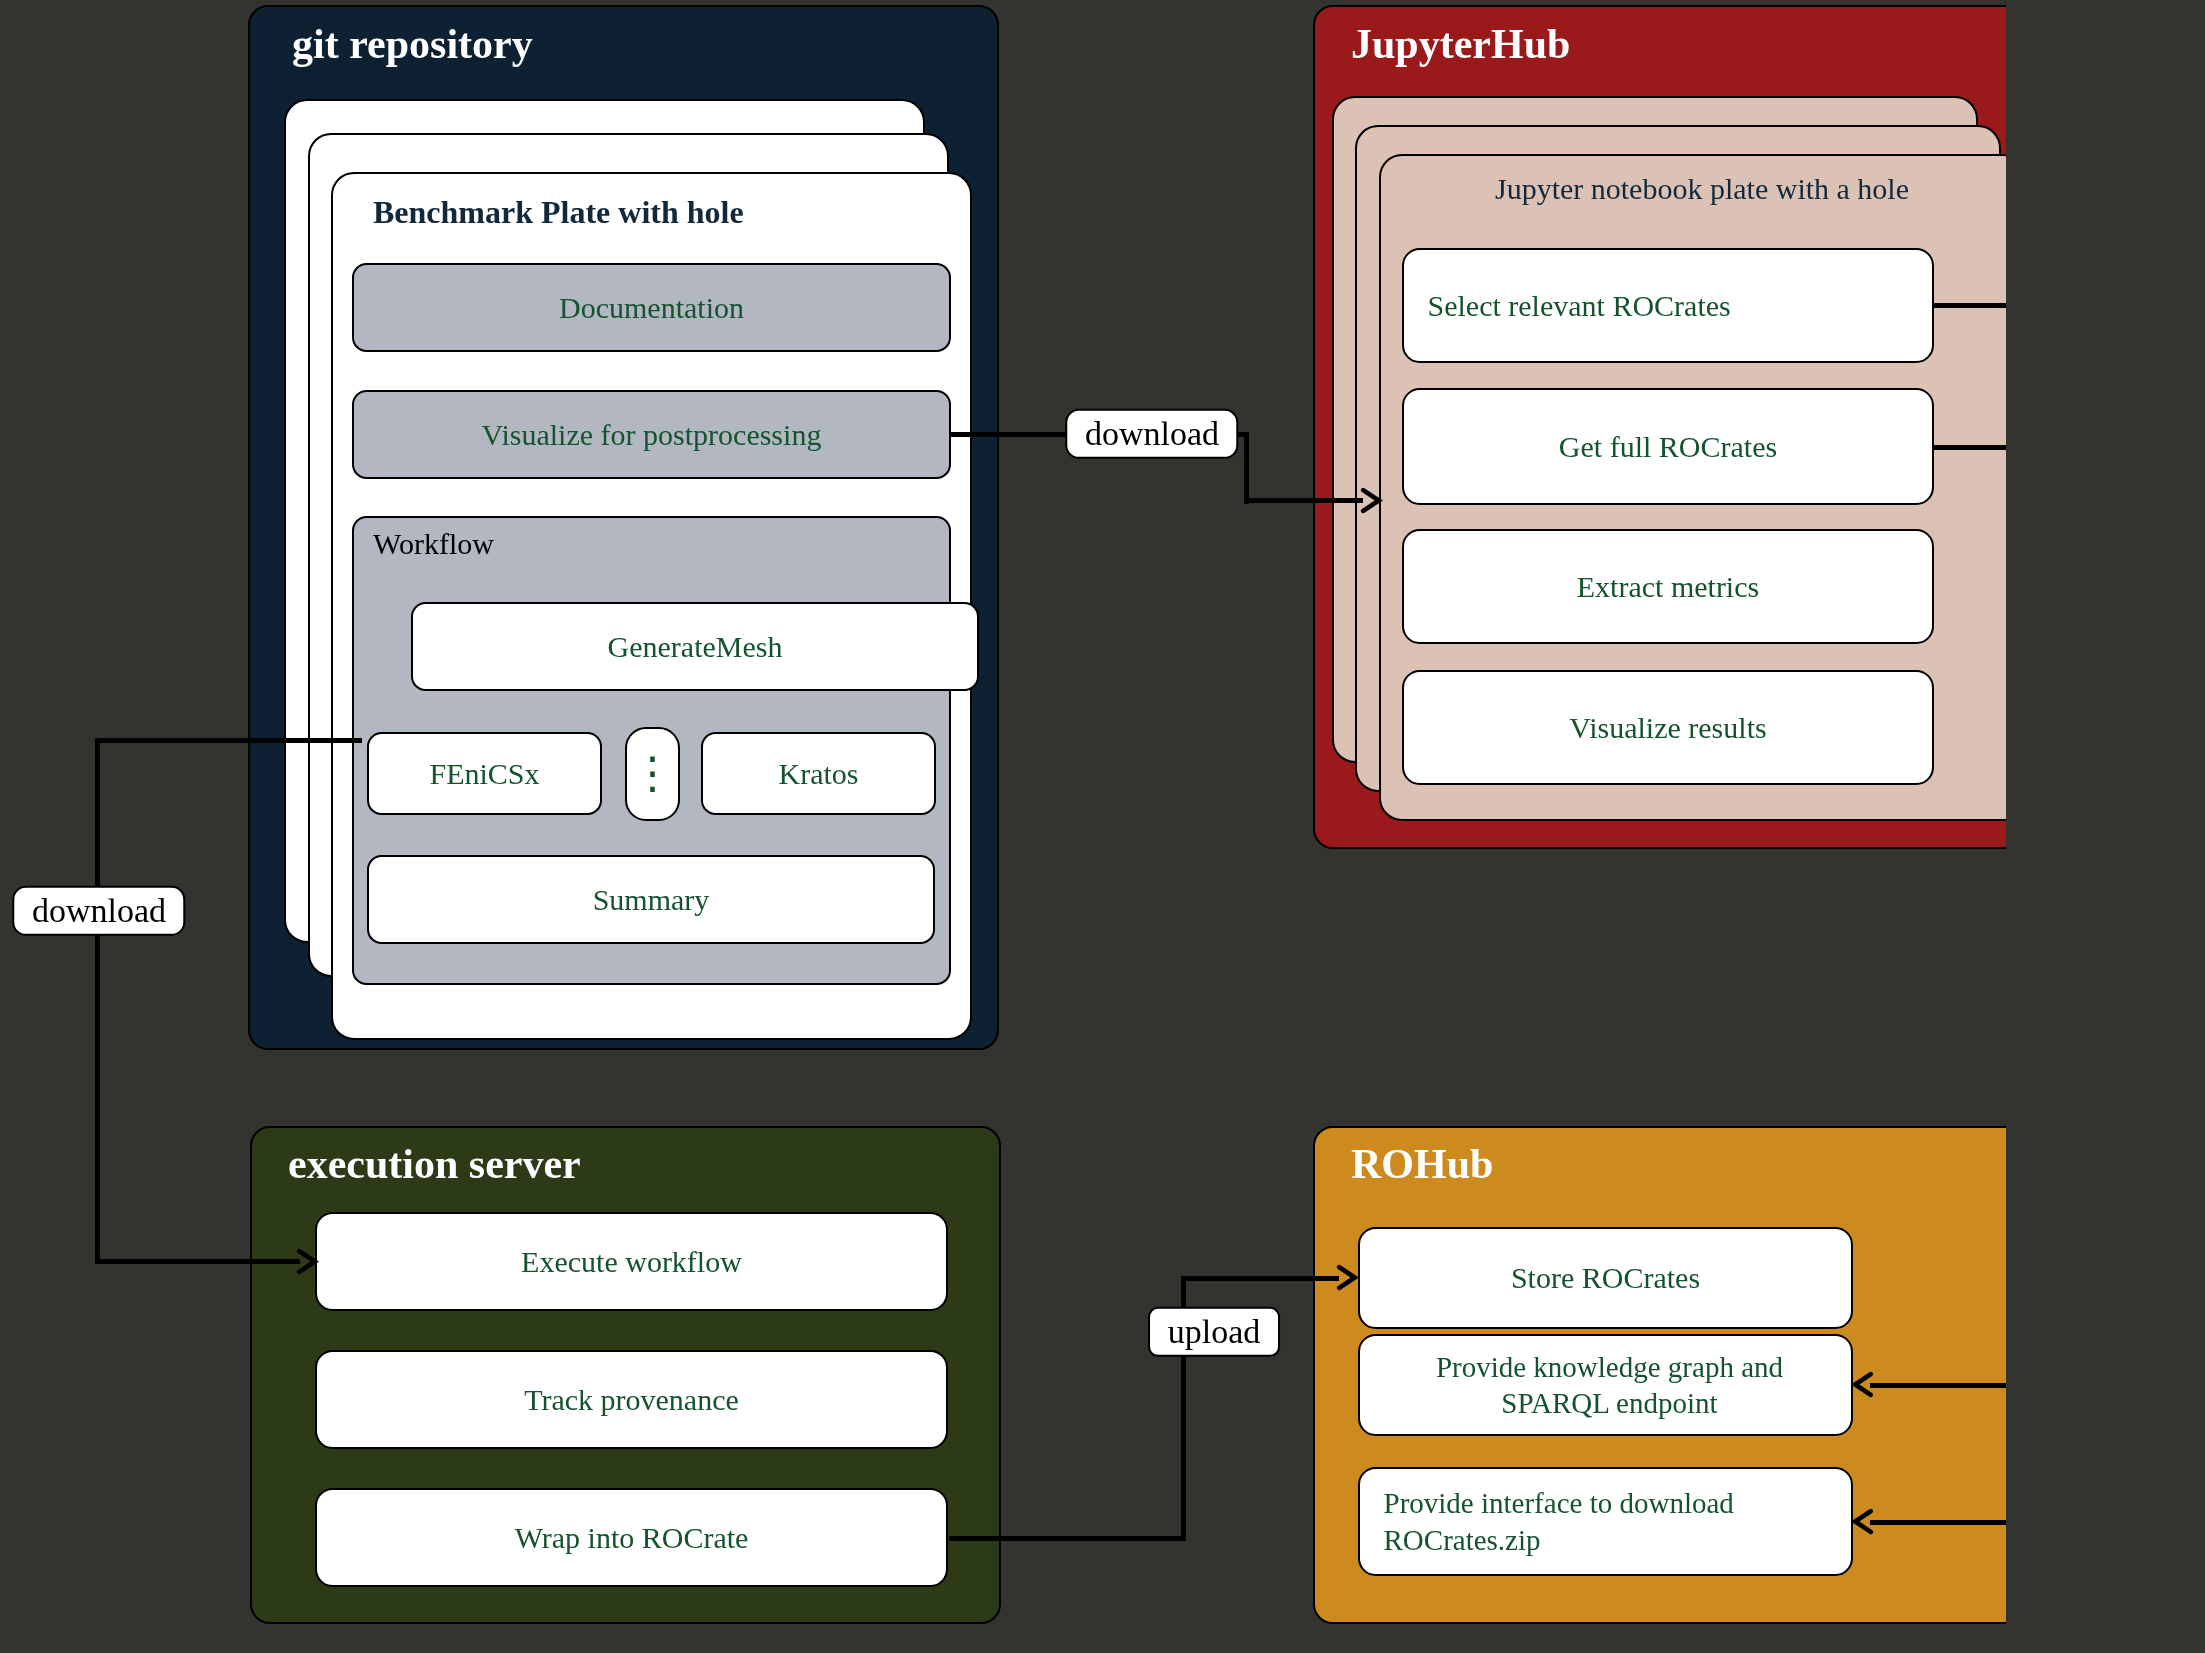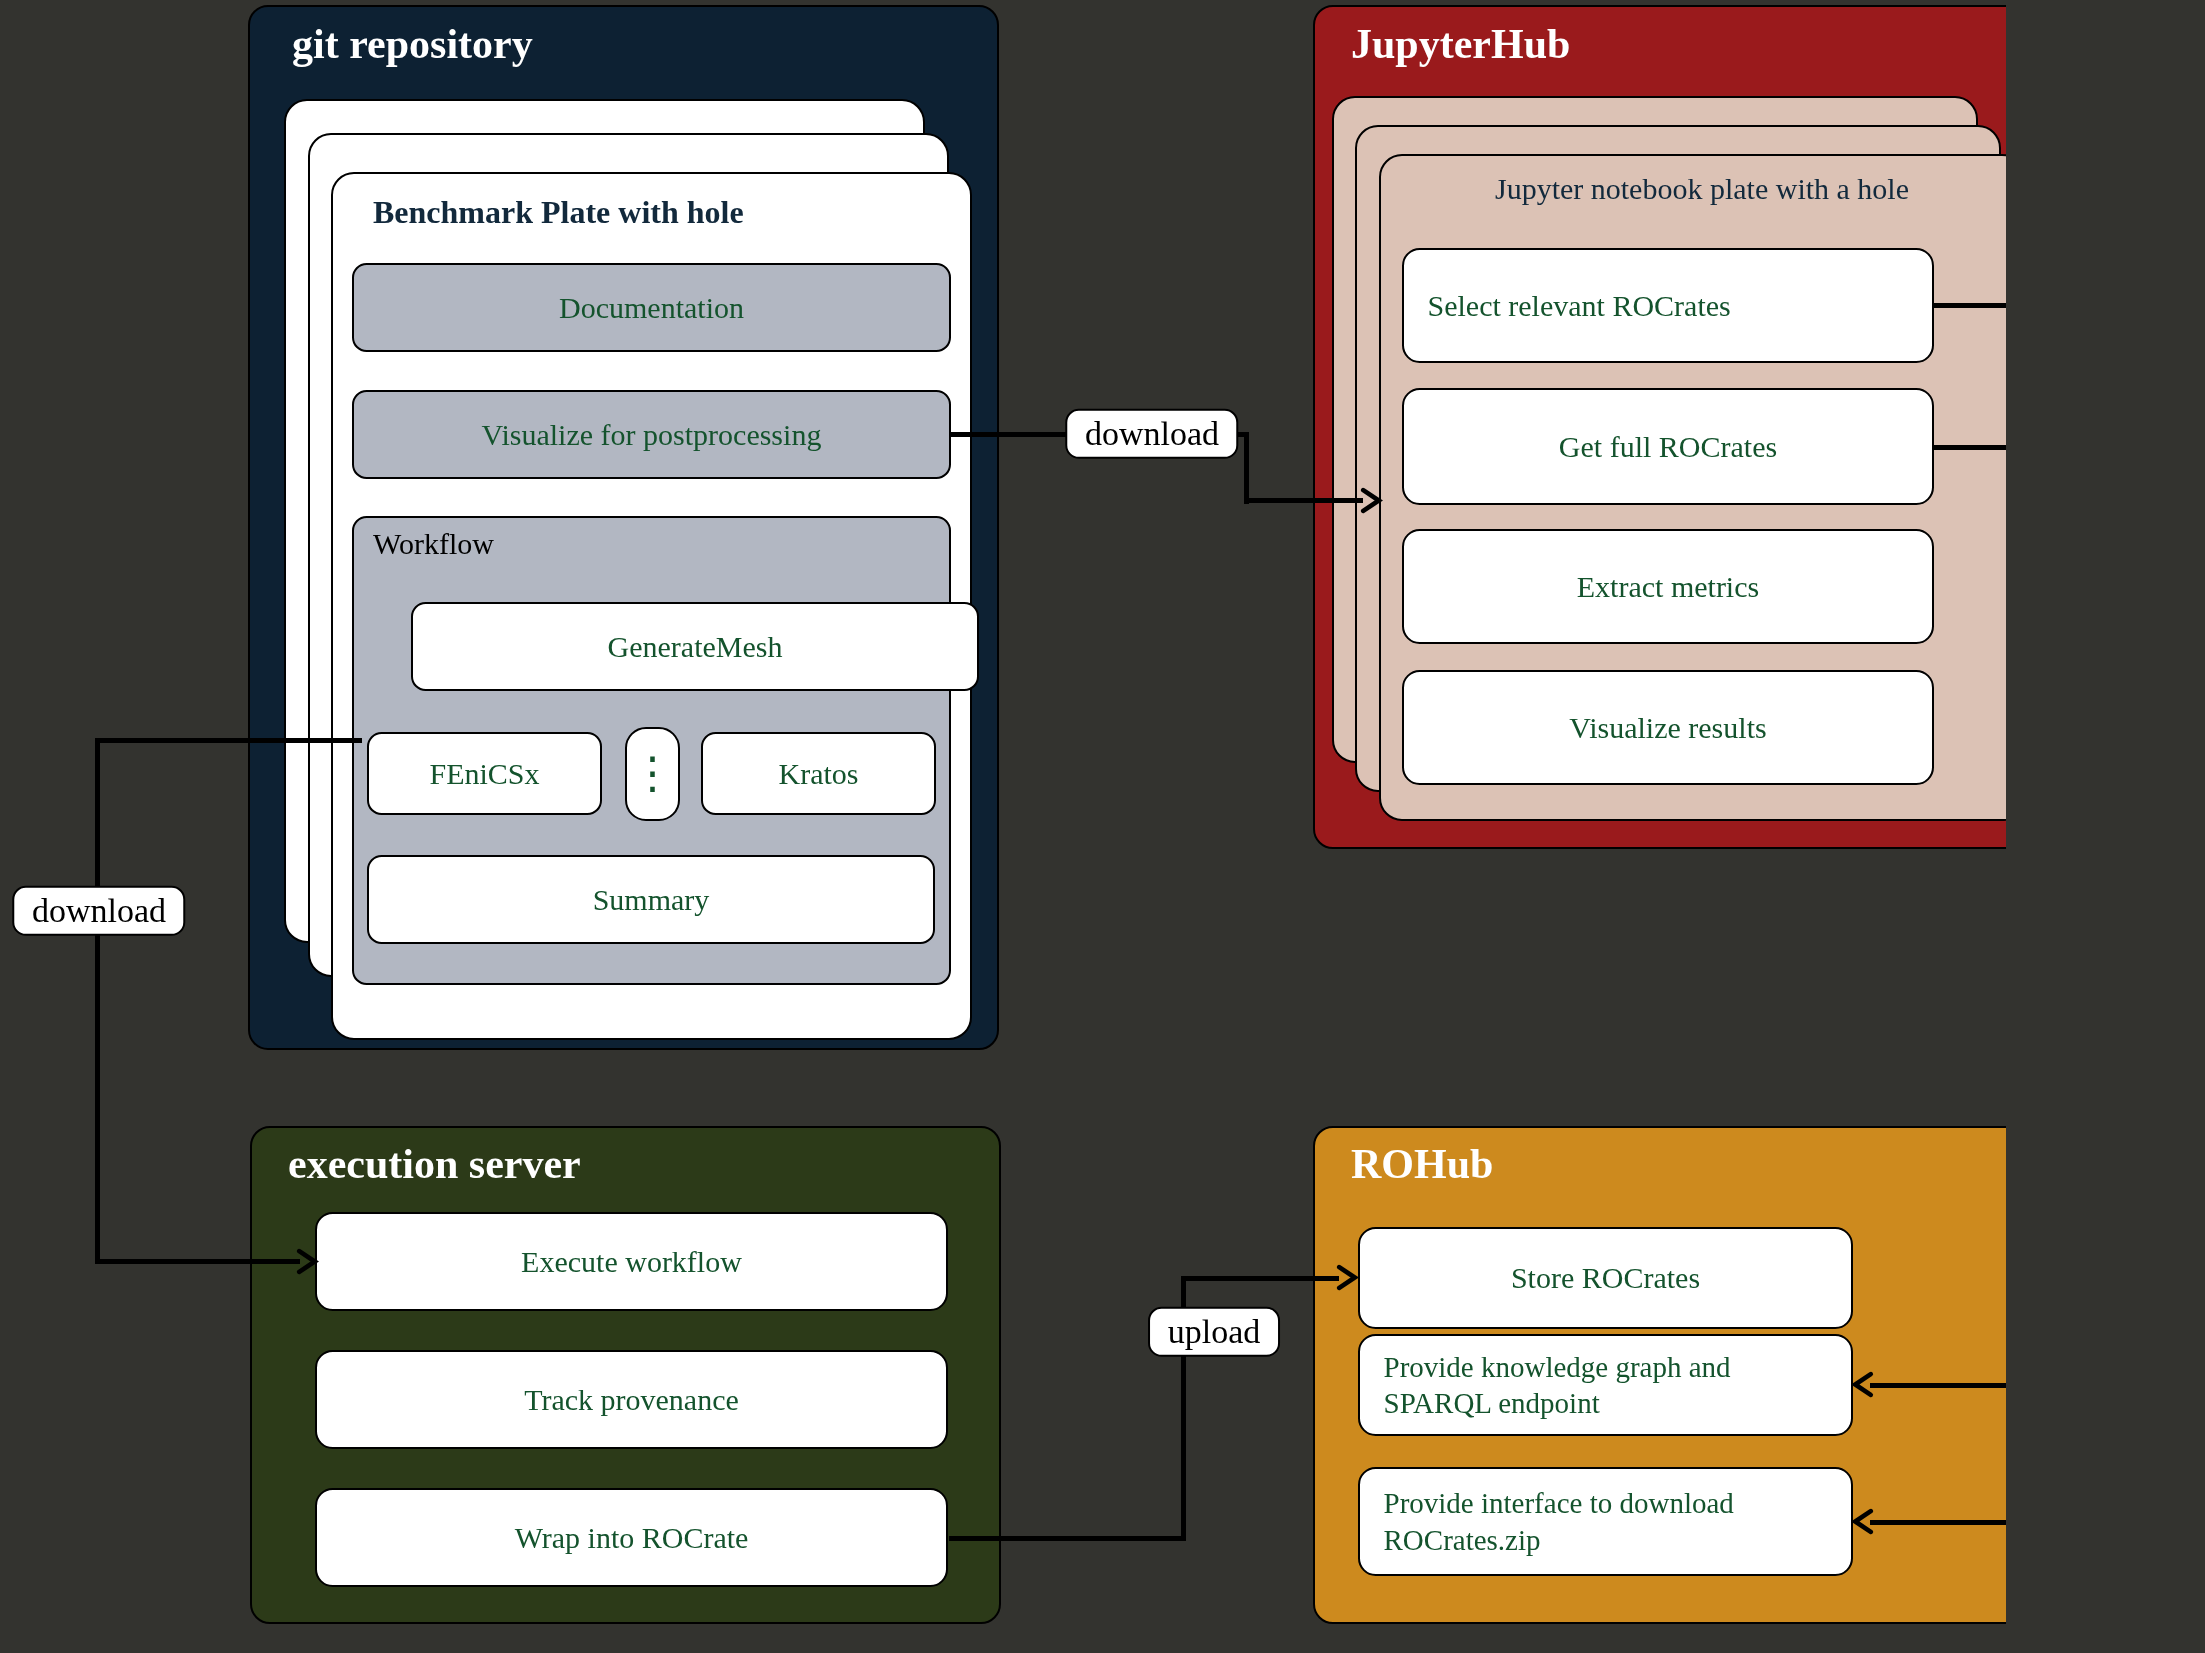--- a/index.html
+++ b/index.html
@@ -80,21 +80,21 @@
   <div class="section-title" style="left:288px;top:1140px;">execution server</div>
 
   <div class="item" style="left:315px;top:1212px;width:633px;height:99px;border-radius:17.7px;">Execute workflow</div>
   <div class="item" style="left:315px;top:1350px;width:633px;height:99px;border-radius:17.7px;">Track provenance</div>
   <div class="item" style="left:315px;top:1488px;width:633px;height:99px;border-radius:17.7px;">Wrap into ROCrate</div>
 
   <div class="section sec-rohub"></div>
   <div class="section-title" style="left:1351px;top:1140px;">ROHub</div>
 
   <div class="item" style="left:1358px;top:1227px;width:495px;height:102px;border-radius:17.7px;">Store ROCrates</div>
-  <div class="item left" style="left:1358px;top:1334px;width:495px;height:102px;border-radius:17.7px;font-size:29px;">Provide knowledge graph and SPARQL endpoint</div>
+  <div class="item left" style="left:1358px;top:1334px;width:495px;height:102px;border-radius:17.7px;font-size:29px;text-align:center;">Provide knowledge graph and SPARQL endpoint</div>
   <div class="item left" style="left:1358px;top:1467px;width:495px;height:109px;border-radius:17.7px;font-size:29px;">Provide interface to download ROCrates.zip</div>
 
   <div class="edge" style="left:951px;top:432px;width:297px;height:4.7px;"></div>
   <div class="edge" style="left:1244px;top:432px;width:4.7px;height:72px;"></div>
   <div class="edge" style="left:1244px;top:498px;width:119px;height:4.7px;"></div>
   <svg class="arrowhead" style="left:1358px;top:486px;" width="25" height="29" viewBox="0 0 48 56">
     <path d="M10 8 L40 28 L10 48" stroke="#000" stroke-width="9" fill="none" stroke-linecap="round"></path>
   </svg>
   <div class="edge-label" style="left:1152px;top:434px;">download</div>
 
@@ -121,16 +121,16 @@
     <path d="M10 8 L40 28 L10 48" stroke="#000" stroke-width="9" fill="none" stroke-linecap="round"></path>
   </svg>
   <div class="edge-label" style="left:99px;top:911px;">download</div>
 
   <div class="edge" style="left:949px;top:1536px;width:237px;height:4.7px;"></div>
   <div class="edge" style="left:1181px;top:1276px;width:4.7px;height:264px;"></div>
   <div class="edge" style="left:1181px;top:1276px;width:158px;height:4.7px;"></div>
   <svg class="arrowhead" style="left:1334px;top:1263px;" width="25" height="29" viewBox="0 0 48 56">
     <path d="M10 8 L40 28 L10 48" stroke="#000" stroke-width="9" fill="none" stroke-linecap="round"></path>
   </svg>
-  <div class="edge-label" style="left:1214px;top:1332px;">upload</div>
+  <div class="edge-label" style="left:1214px;top:1332px;border-radius:10px;">upload</div>
 
 </div>
 
 
 </body></html>

